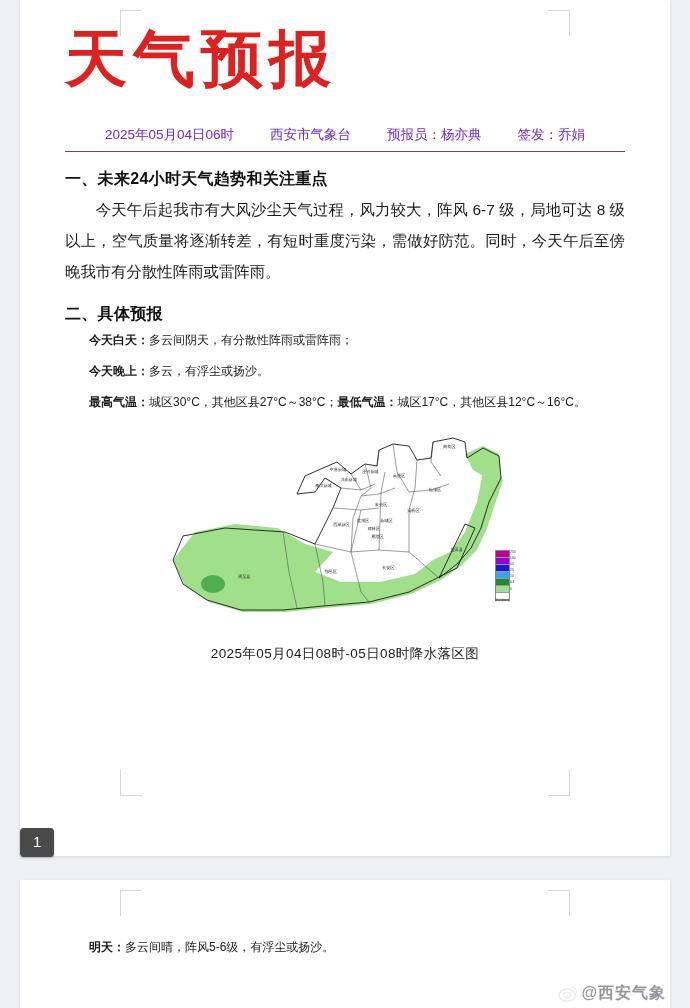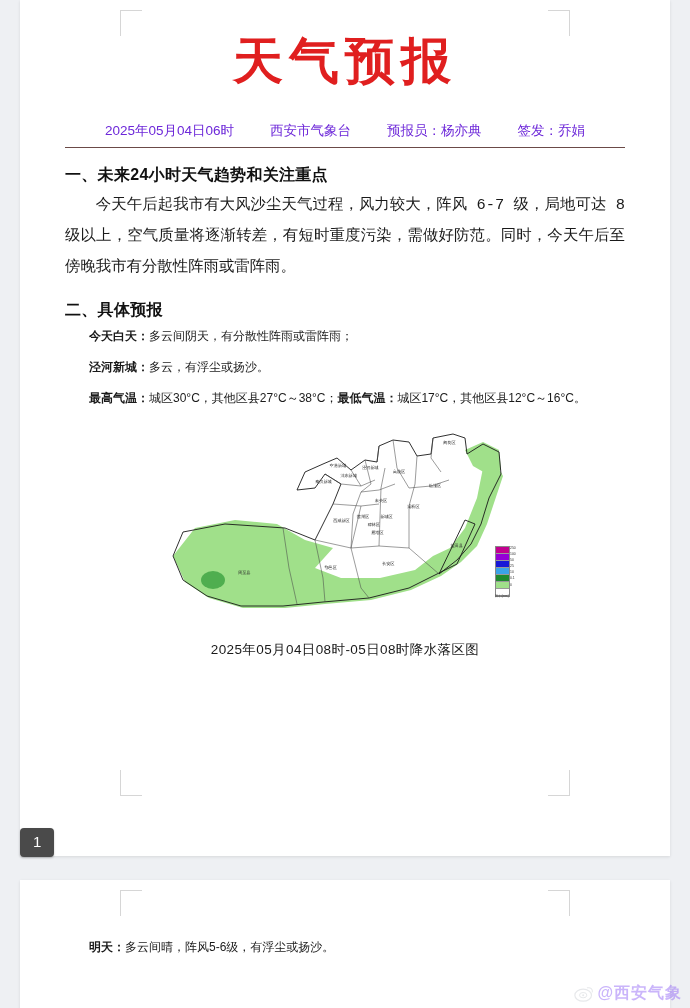--- a/index.html
+++ b/index.html
@@ -54,28 +54,28 @@
   .cm-bl::after  { left: 0; bottom: 0; width: 1px; height: 26px; }
   .cm-br::before { right: 0; bottom: 0; width: 22px; height: 1px; }
   .cm-br::after  { right: 0; bottom: 0; width: 1px; height: 26px; }
 
   
   .doc-body {
     position: relative;
     padding: 0 45px;
   }
   .doc-title {
-    text-align: center;
+    text-align: left;
     color: #e01f1f;
     font-family: "Liberation Sans", "DejaVu Sans", sans-serif;
     font-weight: bold;
-    font-size: 50px;
+    font-size: 62px;
     letter-spacing: 6px;
     line-height: 1;
-    padding-top: 36px;
+    padding-top: 28px;
     margin: 0 0 0 0;
     white-space: nowrap;
   }
   .meta-row {
     margin-top: 36px;
     display: flex;
     justify-content: center;
     align-items: baseline;
     gap: 36px;
     font-size: 13.5px;
@@ -98,21 +98,21 @@
     letter-spacing: 0.3px;
     font-family: "Liberation Sans", "DejaVu Sans", sans-serif;
   }
   p.para {
     font-size: 15.4px;
     line-height: 31px;
     color: #1a1a1a;
     margin: 4px 0 0 0;
     text-align: justify;
     text-indent: 2em;
-    font-family: Liberation Mono, monospace;
+    font-family: Liberation Sans, sans-serif;
   }
   p.item {
     font-size: 12px;
     line-height: 31px;
     color: #1a1a1a;
     margin: 0;
     text-indent: 2em;
     text-align: justify;
     font-family: "Liberation Sans", "DejaVu Sans", sans-serif;
   }
@@ -195,27 +195,27 @@
   }
 
   
   .page2-body {
     padding: 52px 45px 0 45px;
   }
 
   
   .watermark {
     position: absolute;
-    right: 8px;
+    right: 24px;
     bottom: 4px;
     display: flex;
     align-items: center;
     gap: 3px;
     opacity: 0.45;
-    color: #8b5cf6;
+    color: #0f172a;
     font-family: "Liberation Sans", "DejaVu Sans", sans-serif;
     font-size: 16px;
     font-weight: bold;
     letter-spacing: 1px;
     white-space: nowrap;
   }
   .wm-logo { width: 20px; height: 17px; }
 </style>
 </head>
 <body>
@@ -244,21 +244,21 @@
       <h2 class="sec-title">一、未来24小时天气趋势和关注重点</h2>
       <p class="para">今天午后起我市有大风沙尘天气过程，风力较大，阵风 6-7 级，局地可达 8 级以上，空气质量将逐渐转差，有短时重度污染，需做好防范。同时，今天午后至傍晚我市有分散性阵雨或雷阵雨。</p>
 
       <h2 class="sec-title">二、具体预报</h2>
 
       <p class="item">
         <span class="lbl">今天白天：</span><span>多云间阴天，有分散性阵雨或雷阵雨；</span>
       </p>
 
       <p class="item">
-        <span class="lbl">泾河新城：</span><span>多云，有浮尘或扬沙。</span>
+        <span class="lbl">今天晚上：</span><span>多云，有浮尘或扬沙。</span>
       </p>
 
       <p class="item">
         <span class="lbl">最高气温：</span><span>城区30°C，其他区县27°C～38°C；</span><span class="lbl">最低气温：</span><span>城区17°C，其他区县12°C～16°C。</span>
       </p>
 
 
       <div class="figure">
         <div class="map-wrap">
           <svg viewBox="0 0 360 200" width="360" height="200">

